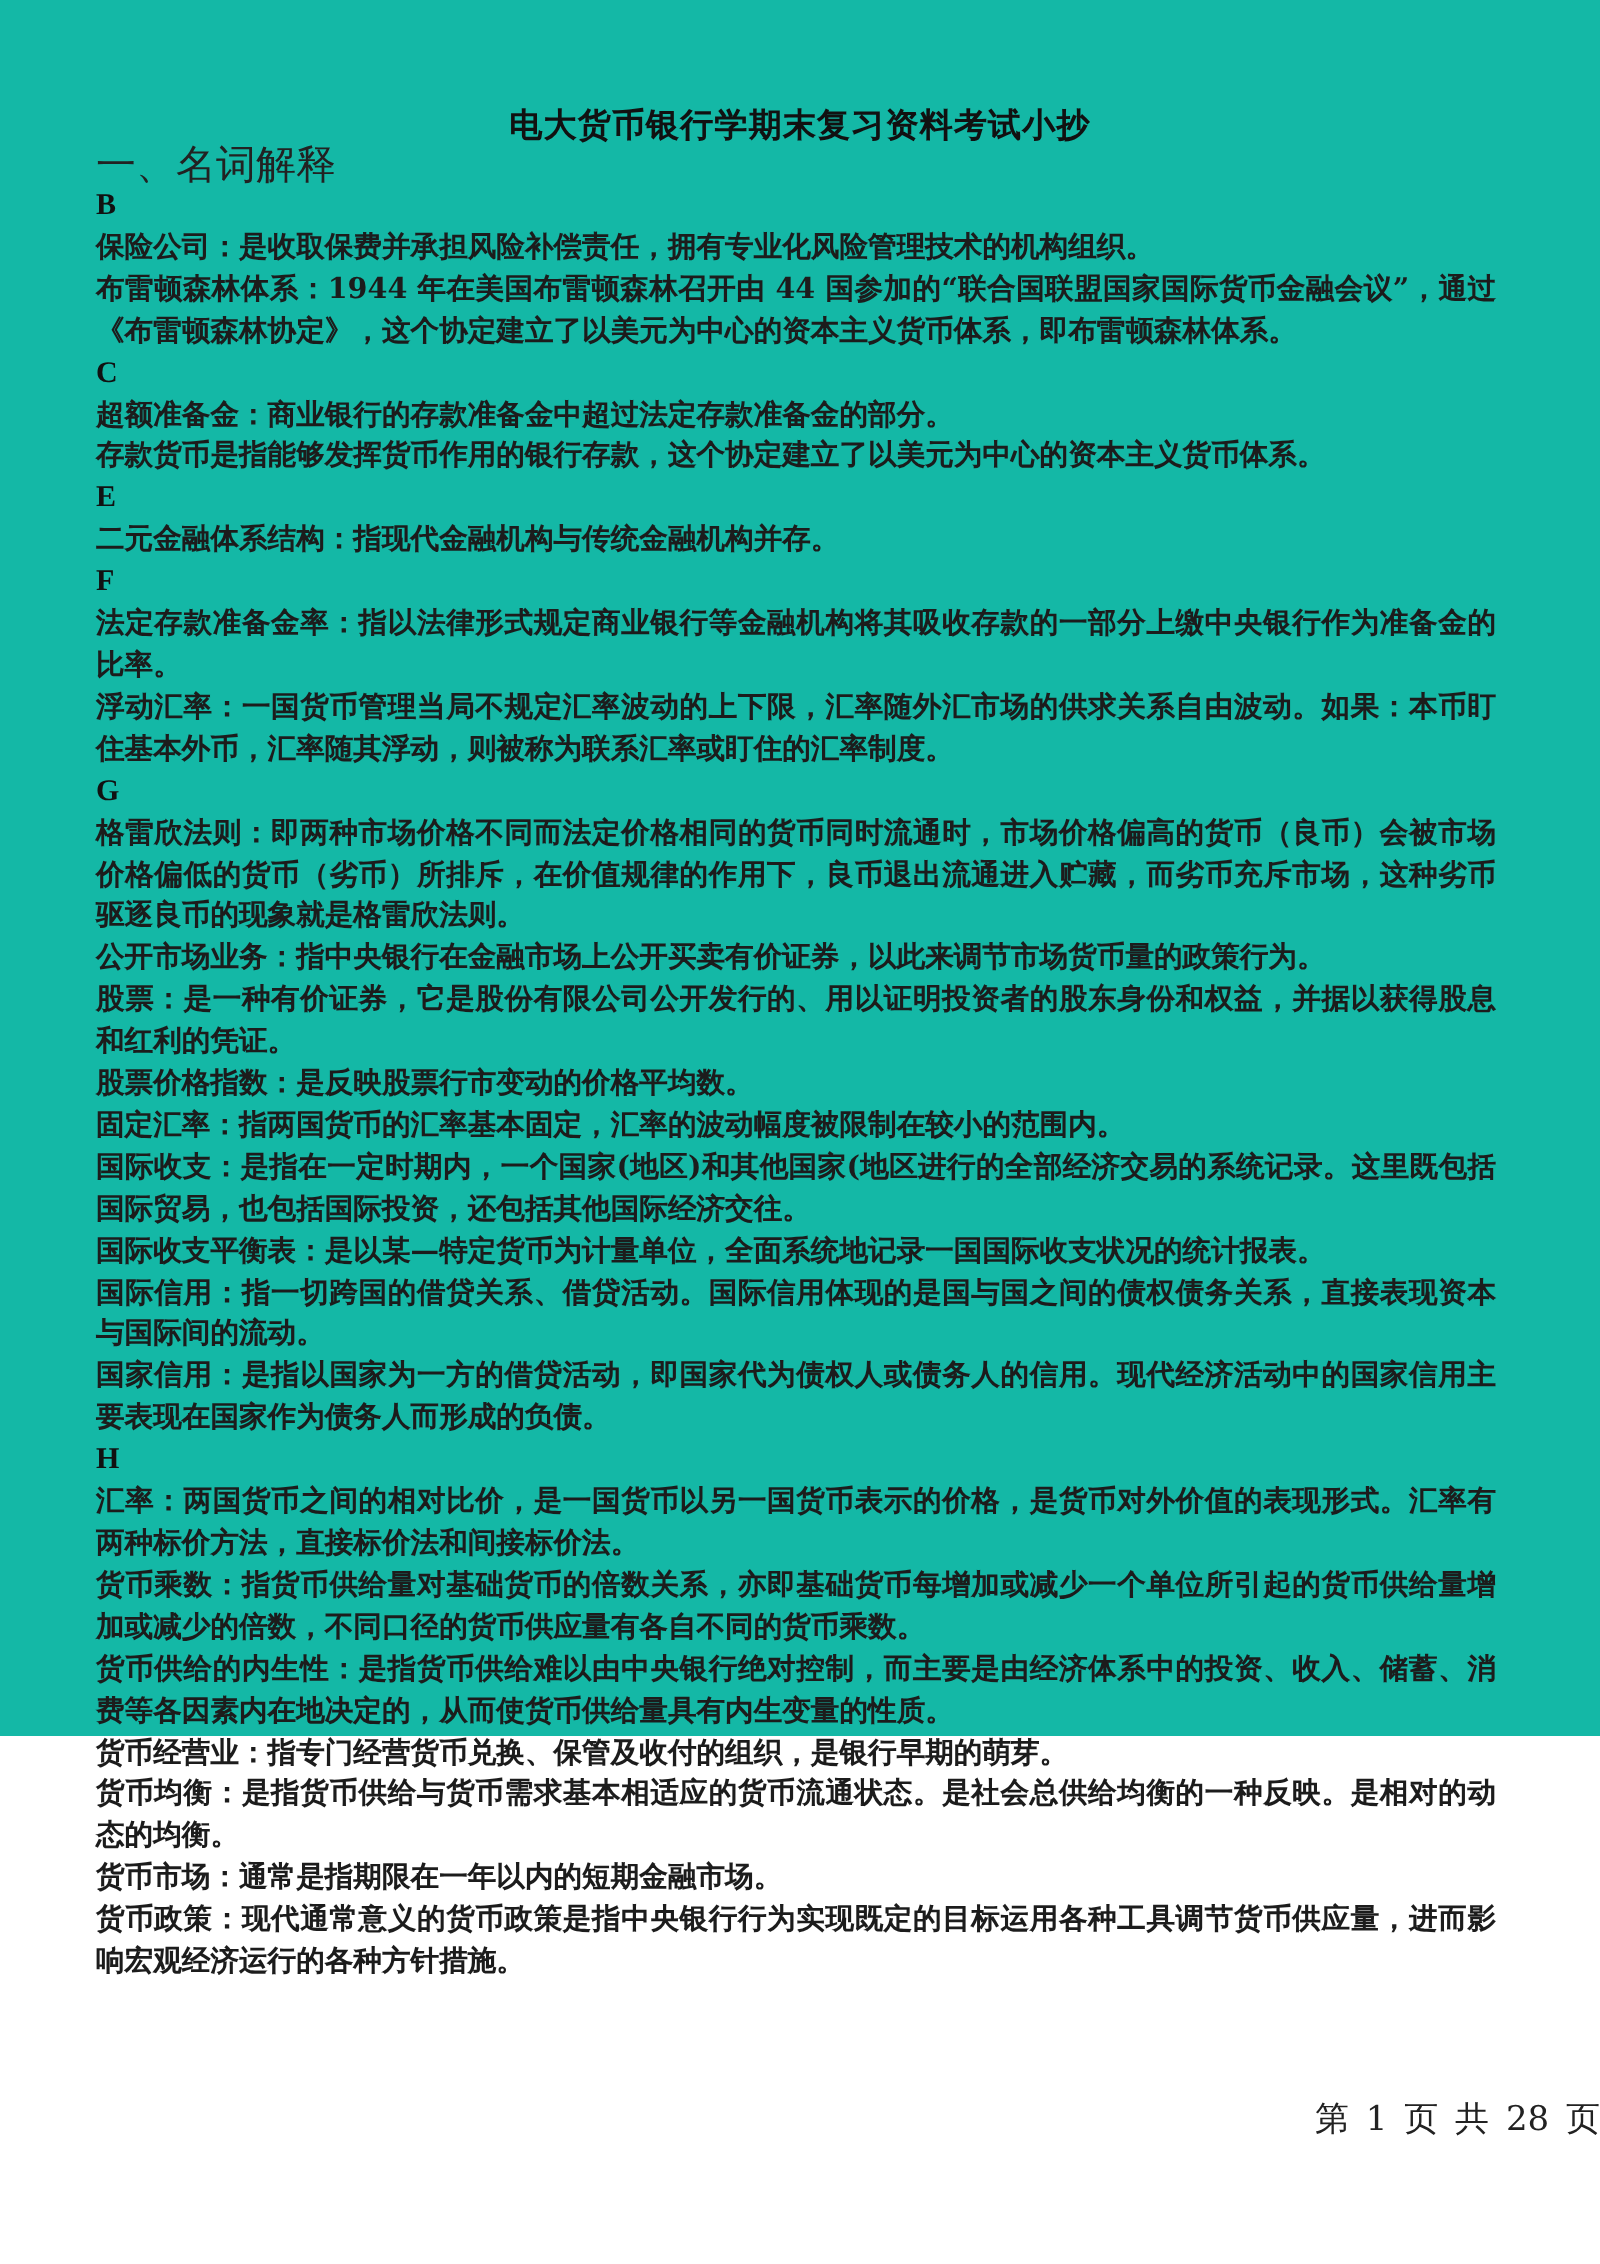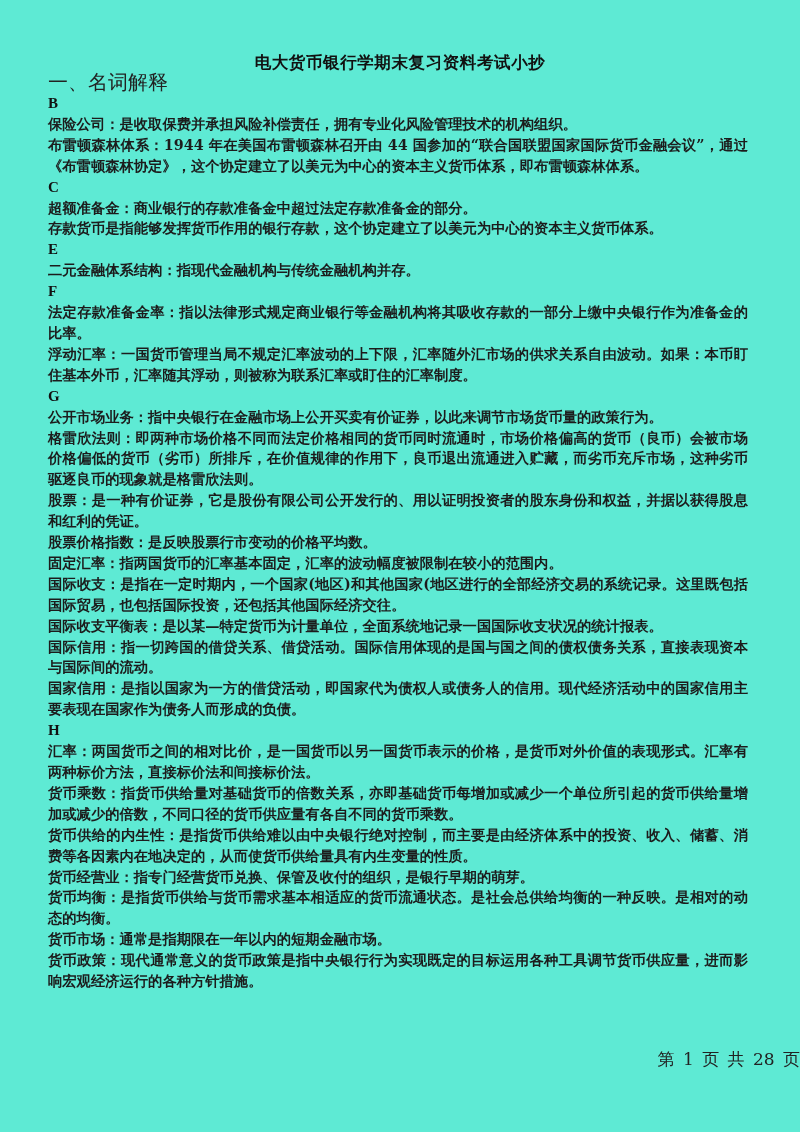--- a/index.html
+++ b/index.html
@@ -12,22 +12,22 @@
       height: 1132px;
       position: relative;
       overflow: hidden;
       font-family: "DejaVu Serif", "Liberation Serif", serif;
       color: #1a1a1a;
     }
     .page {
       position: absolute;
       left: 0; top: 0;
       width: 800px;
-      height: 1132px;
-      background: #5eead4;
+      height: 868px;
+      background: #14b8a6;
     }
     .title {
       position: absolute;
       top: 52px;
       left: 0;
       width: 800px;
       text-align: center;
       font-family: "DejaVu Sans", "Liberation Sans", sans-serif;
       font-weight: bold;
       font-size: 16.5px;
@@ -104,22 +104,22 @@
     </div>
 
     <div>
       <p class="letter">F</p>
       <p class="entry">法定存款准备金率：指以法律形式规定商业银行等金融机构将其吸收存款的一部分上缴中央银行作为准备金的比率。</p>
       <p class="entry">浮动汇率：一国货币管理当局不规定汇率波动的上下限，汇率随外汇市场的供求关系自由波动。如果：本币盯住基本外币，汇率随其浮动，则被称为联系汇率或盯住的汇率制度。</p>
     </div>
 
     <div>
       <p class="letter">G</p>
+      <p class="entry">格雷欣法则：即两种市场价格不同而法定价格相同的货币同时流通时，市场价格偏高的货币（良币）会被市场价格偏低的货币（劣币）所排斥，在价值规律的作用下，良币退出流通进入贮藏，而劣币充斥市场，这种劣币驱逐良币的现象就是格雷欣法则。</p>
       <p class="entry">公开市场业务：指中央银行在金融市场上公开买卖有价证券，以此来调节市场货币量的政策行为。</p>
-      <p class="entry">格雷欣法则：即两种市场价格不同而法定价格相同的货币同时流通时，市场价格偏高的货币（良币）会被市场价格偏低的货币（劣币）所排斥，在价值规律的作用下，良币退出流通进入贮藏，而劣币充斥市场，这种劣币驱逐良币的现象就是格雷欣法则。</p>
       <p class="entry">股票：是一种有价证券，它是股份有限公司公开发行的、用以证明投资者的股东身份和权益，并据以获得股息和红利的凭证。</p>
       <p class="entry">股票价格指数：是反映股票行市变动的价格平均数。</p>
       <p class="entry">固定汇率：指两国货币的汇率基本固定，汇率的波动幅度被限制在较小的范围内。</p>
       <p class="entry">国际收支：是指在一定时期内，一个国家(地区)和其他国家(地区进行的全部经济交易的系统记录。这里既包括国际贸易，也包括国际投资，还包括其他国际经济交往。</p>
       <p class="entry">国际收支平衡表：是以某—特定货币为计量单位，全面系统地记录一国国际收支状况的统计报表。</p>
       <p class="entry">国际信用：指一切跨国的借贷关系、借贷活动。国际信用体现的是国与国之间的债权债务关系，直接表现资本与国际间的流动。</p>
       <p class="entry">国家信用：是指以国家为一方的借贷活动，即国家代为债权人或债务人的信用。现代经济活动中的国家信用主要表现在国家作为债务人而形成的负债。</p>
     </div>
 
     <div>

